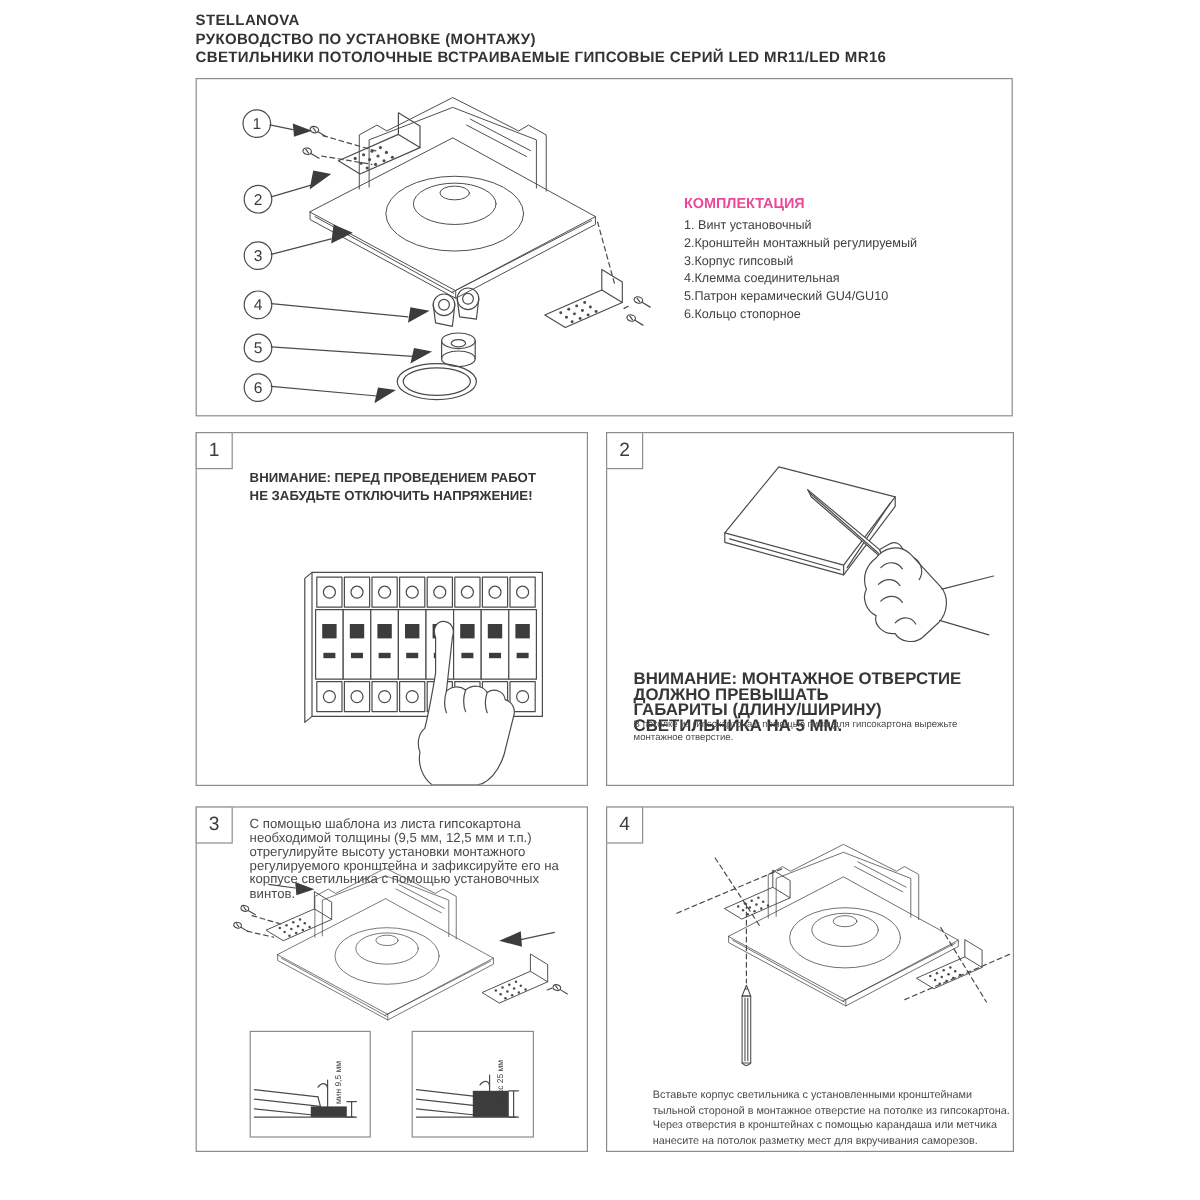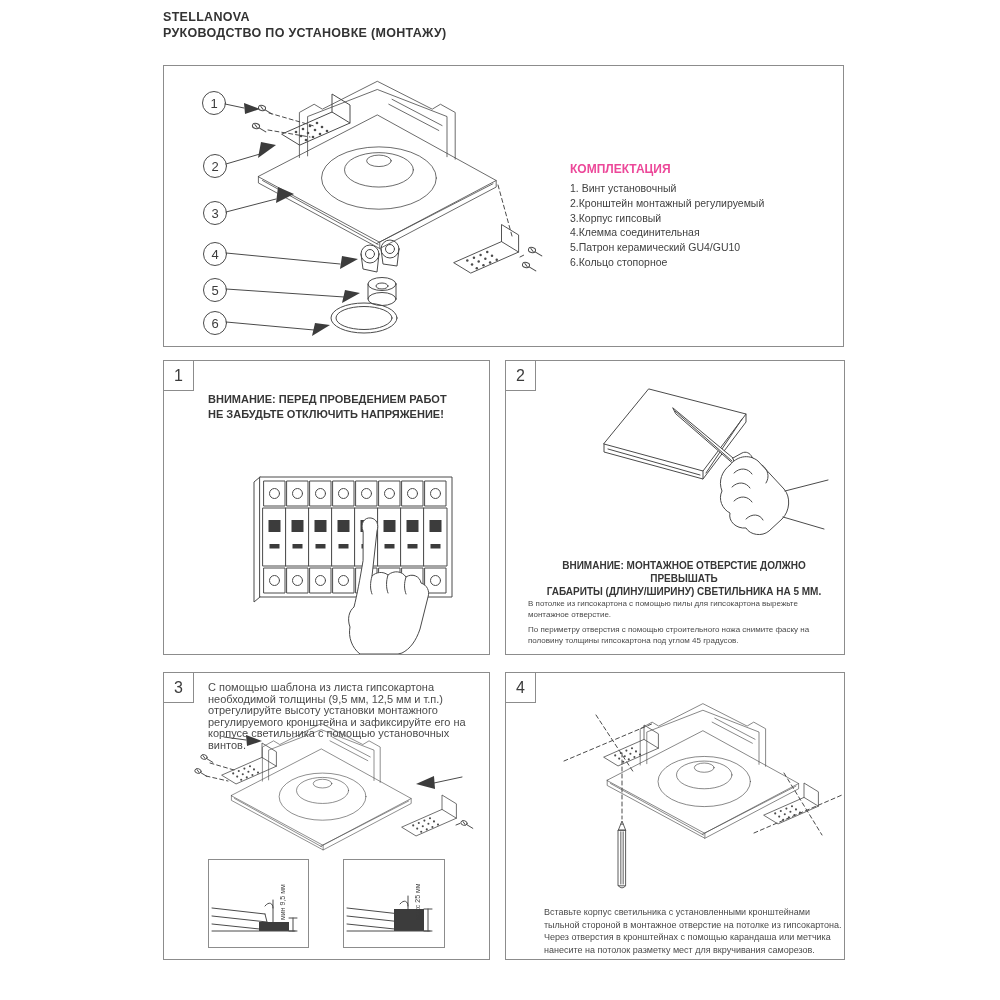--- a/index.html
+++ b/index.html
@@ -5,21 +5,21 @@
   html,body{margin:0;padding:0;background:#ffffff;}
   #page{position:relative;width:935px;height:1000px;background:#fff;
         font-family:"Liberation Sans",sans-serif;color:#3c3c3c;overflow:hidden;}
   .abs{position:absolute;}
   .hdr{font-weight:bold;font-size:12.5px;line-height:15.5px;letter-spacing:.3px;color:#333;}
   .panel{position:absolute;border:1px solid #8c8c8c;background:#fff;box-sizing:border-box;}
   .badge{position:absolute;left:-1px;top:-1px;width:29px;height:29px;border:1px solid #8c8c8c;
          background:#fff;display:flex;align-items:center;justify-content:center;
          font-size:16px;color:#3c3c3c;}
   .warn1{font-weight:bold;font-size:11px;line-height:15px;color:#363636;}
-  .warn2{font-weight:bold;font-size:10px;line-height:13px;color:#363636;text-align:center;}
+  .warn2{font-weight:bold;font-size:14px;line-height:13px;color:#363636;}
   .body8{font-size:8px;line-height:10.5px;color:#4a4a4a;}
   .body8 p{margin:0 0 5px 0;}
   .para85{font-size:11px;line-height:11.6px;color:#4a4a4a;}
   .para9{font-size:9px;line-height:12.6px;color:#4a4a4a;}
   .parts-title{font-weight:bold;font-size:12px;color:#ec4899;margin:0 0 5px 0;}
   .parts-item{font-size:10.5px;line-height:14.8px;color:#3f3f3f;}
   .inset{position:absolute;border:1px solid #8c8c8c;background:#fff;box-sizing:border-box;}
   .vlabel{position:absolute;font-size:7px;color:#3c3c3c;white-space:nowrap;
           transform:rotate(-90deg);transform-origin:0 0;}
   svg{display:block;}
@@ -88,20 +88,21 @@
       <circle cx="10.5" cy="99.5" r="5"></circle>
     </g>
   </defs>
 </svg>
 
 <div id="page">
 
   <div class="abs hdr" style="left:163px;top:10px;">
     <div>STELLANOVA</div>
     <div>РУКОВОДСТВО ПО УСТАНОВКЕ (МОНТАЖУ)</div>
+    <div>СВЕТИЛЬНИКИ ПОТОЛОЧНЫЕ ВСТРАИВАЕМЫЕ ГИПСОВЫЕ СЕРИЙ LED MR11/LED MR16</div>
   </div>
 
   <div class="panel" style="left:163px;top:65px;width:681px;height:282px;">
     <svg width="679" height="280" viewBox="0 0 679 280">
 
       <use href="#lamp-body" transform="translate(78,12) scale(0.82)"></use>
 
       <use href="#bracket" transform="translate(118,38)"></use>
       <use href="#screw" transform="translate(98,42) rotate(15)"></use>
       <use href="#screw" transform="translate(92,60) rotate(15)"></use>
@@ -235,21 +236,20 @@
         <path d="M256,104 C262,108 264,116 260,122"></path>
         <path d="M279,130 L322,119 M277,156 L318,168"></path>
       </g>
     </svg>
     <div class="abs warn2" style="left:22px;top:198px;width:312px;">
       <div>ВНИМАНИЕ: МОНТАЖНОЕ ОТВЕРСТИЕ ДОЛЖНО ПРЕВЫШАТЬ</div>
       <div>ГАБАРИТЫ (ДЛИНУ/ШИРИНУ) СВЕТИЛЬНИКА НА 5 ММ.</div>
     </div>
     <div class="abs body8" style="left:22px;top:238px;width:312px;">
       <p>В потолке из гипсокартона с помощью пилы для гипсокартона вырежьте монтажное отверстие.</p>
-      <p>По периметру отверстия с помощью строительного ножа снимите фаску на половину толщины гипсокартона под углом 45 градусов.</p>
     </div>
   </div>
 
   <div class="panel" style="left:163px;top:672px;width:327px;height:288px;">
     <div class="badge">
         <span>3</span>
       </div>
     <div class="abs para85" style="left:44px;top:9px;width:276px;">С помощью шаблона из листа гипсокартона необходимой толщины (9,5 мм, 12,5 мм и т.п.) отрегулируйте высоту установки монтажного регулируемого кронштейна и зафиксируйте его на корпусе светильника с помощью установочных винтов.</div>
     <svg class="abs" style="left:0;top:0;" width="325" height="286" viewBox="0 0 325 286">
       <use href="#lamp-body" transform="translate(55,48) scale(0.62)"></use>

